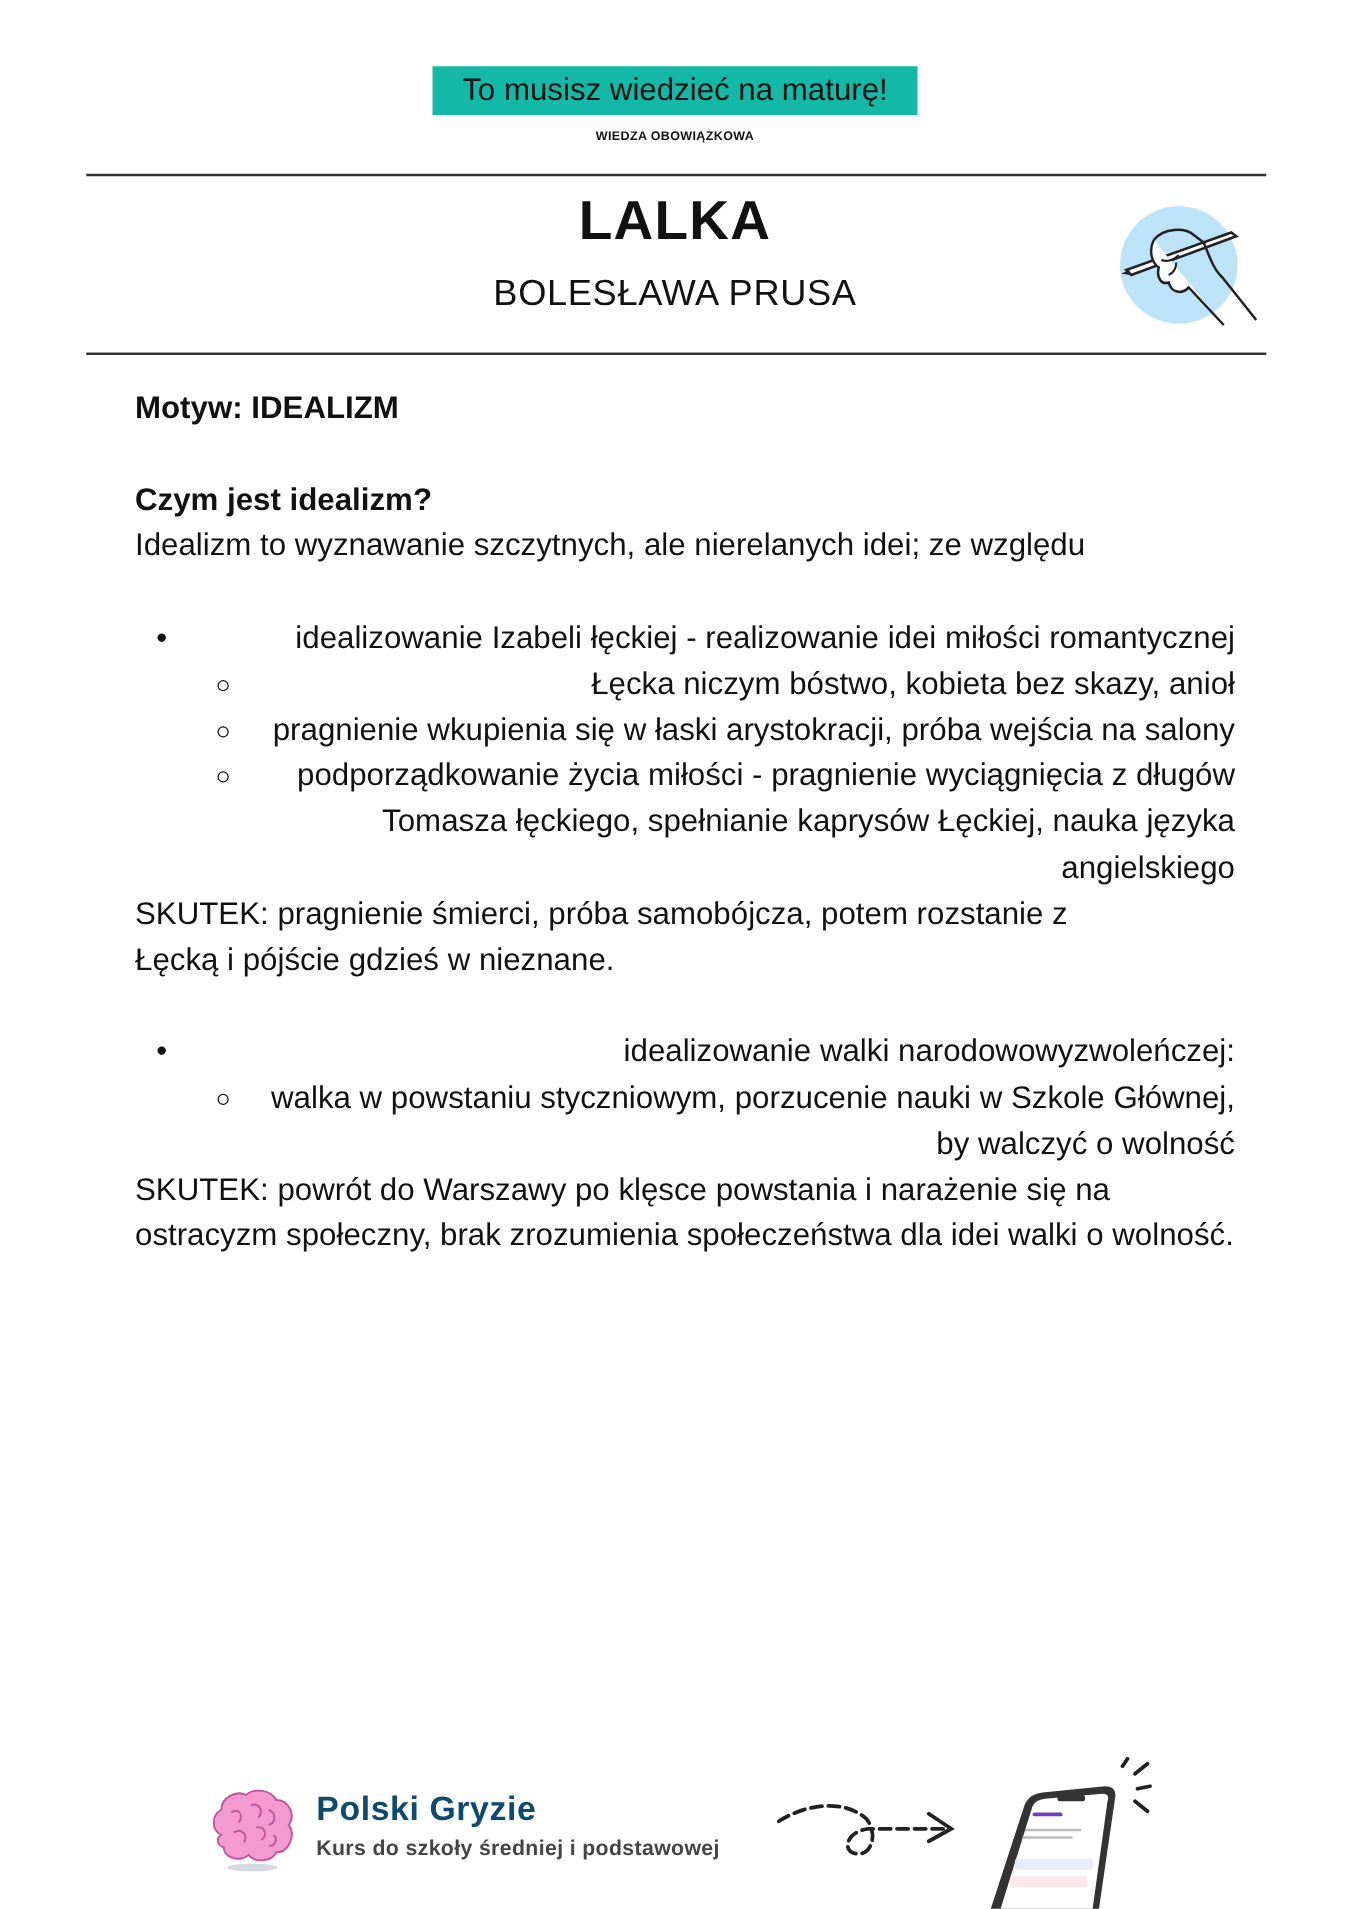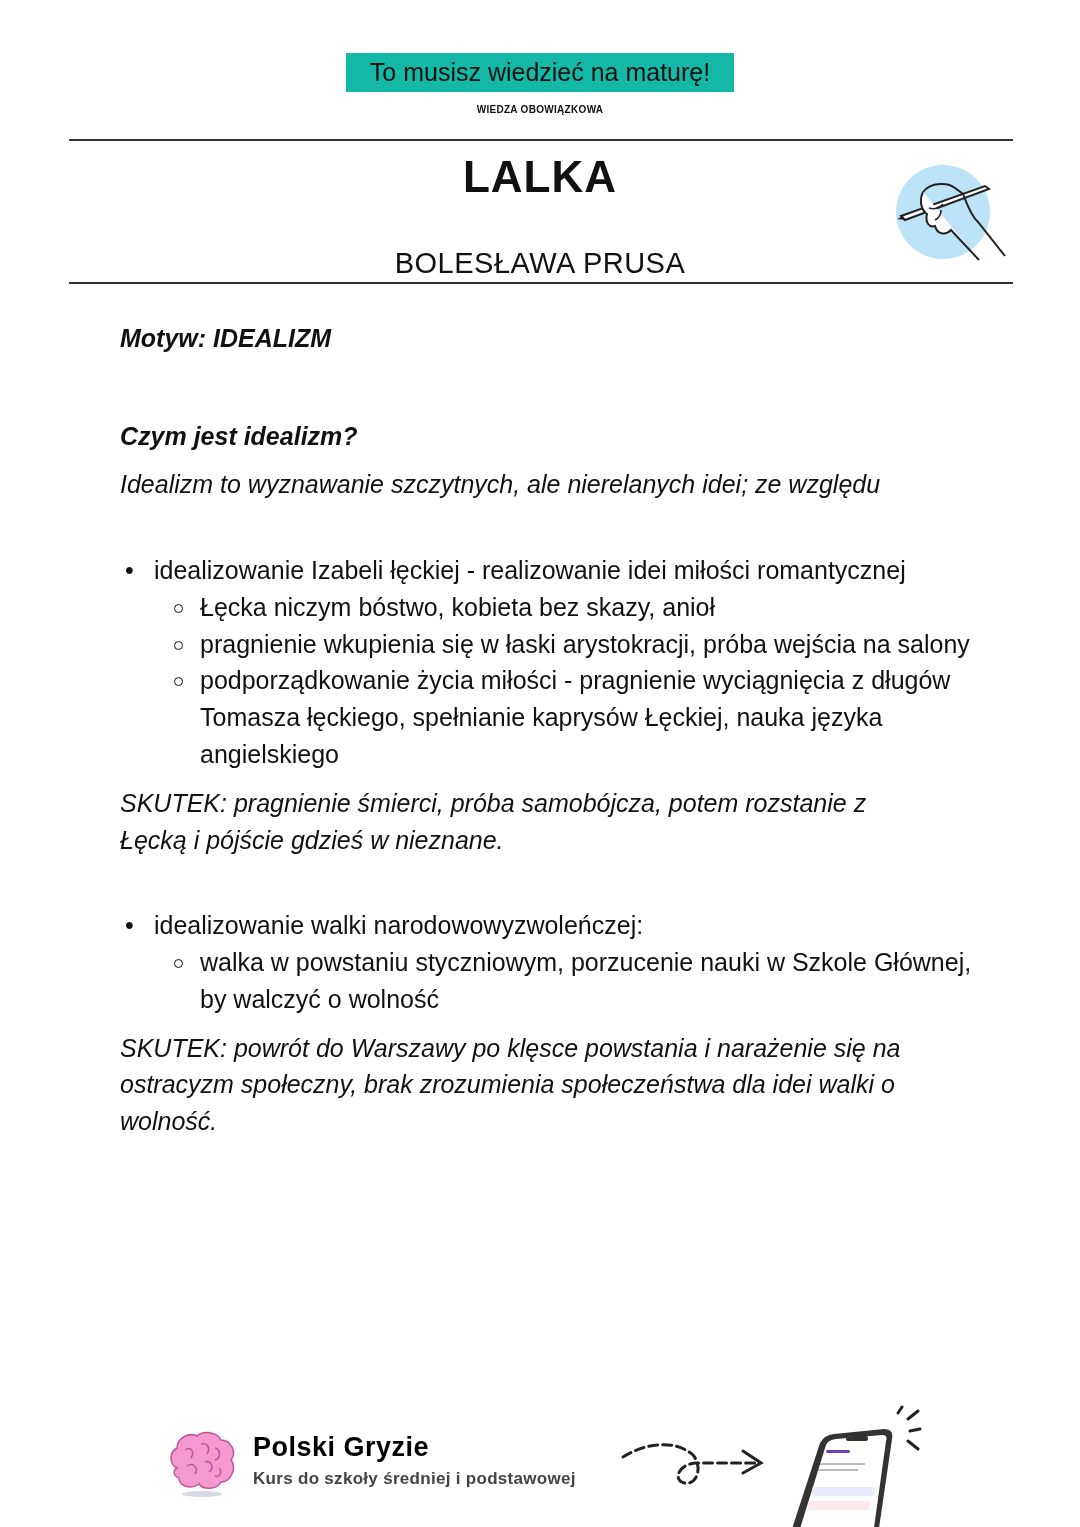--- a/index.html
+++ b/index.html
@@ -1,33 +1,33 @@
 <!DOCTYPE html>
 <html><head>
 <meta charset="utf-8">
 <style>
   html, body { margin:0; padding:0; background:#ffffff; }
   body { width:1080px; height:1527px; position:relative; overflow:hidden; font-family:"Liberation Sans", sans-serif; color:#111; }
   .banner { position:absolute; left:346px; top:53px; width:388px; height:39px; background:#14b8a6; display:flex; align-items:center; justify-content:center; font-weight:normal; font-size:25px; color:#111; }
   .sub { position:absolute; left:0; width:1080px; top:104px; text-align:center; font-weight:bold; font-size:10px; letter-spacing:0.3px; }
   .rule { position:absolute; left:69px; width:944px; height:0; border-top:2px solid #333; }
   .title { position:absolute; left:0; width:1080px; top:152px; text-align:center; font-weight:bold; font-size:44px; letter-spacing:1px; }
-  .author { position:absolute; left:0; width:1080px; top:219px; text-align:center; font-size:29px; letter-spacing:0.5px;margin-top:28px; }
+  .author { position:absolute; left:0; width:1080px; top:219px; text-align:center; font-size:29px; letter-spacing:0.5px; }
   .hand { position:absolute; left:893px; top:164px; width:115px; height:100px; }
   .content { position:absolute; left:108px; top:308px; width:880px; font-size:25px; line-height:36.8px; }
-  .content p { margin:12px;font-style:italic; }
+  .content p { margin:0; }
   .bold { font-weight:bold; }
   .gap { height:36.8px; }
   ul { margin:0; padding:0; list-style:none; }
-  .l1 > li { position:relative; padding-left:46px; }
+  .l1 > li { position:relative; padding-left:46px;text-align:right; }
   .l1 > li::before { content:"•"; position:absolute; left:17px; top:0; }
   .l2 > li { position:relative; padding-left:46px; }
   .l2 > li::before { content:""; position:absolute; left:20px; top:15px; width:7px; height:7px; border:1.6px solid #111; border-radius:50%; }
   .footer-logo { position:absolute; left:167px; top:1428px; width:70px; height:72px; }
-  .brand { position:absolute; left:253px; top:1432px; font-size:27px; font-weight:bold; color:#000000; letter-spacing:0.5px; }
+  .brand { position:absolute; left:253px; top:1432px; font-size:27px; font-weight:bold; color:#0c4a6e; letter-spacing:0.5px; }
   .tagline { position:absolute; left:253px; top:1469px; font-size:17px; font-weight:bold; color:#444; letter-spacing:0.3px; }
   .arrow { position:absolute; left:615px; top:1425px; width:150px; height:70px; }
   .phone { position:absolute; left:780px; top:1405px; width:170px; height:122px; }
 </style>
 </head>
 <body>
 
 <div class="banner">To musisz wiedzieć na maturę!</div>
 <div class="sub">WIEDZA OBOWIĄZKOWA</div>
 <div class="rule" style="top:139px;"></div>

